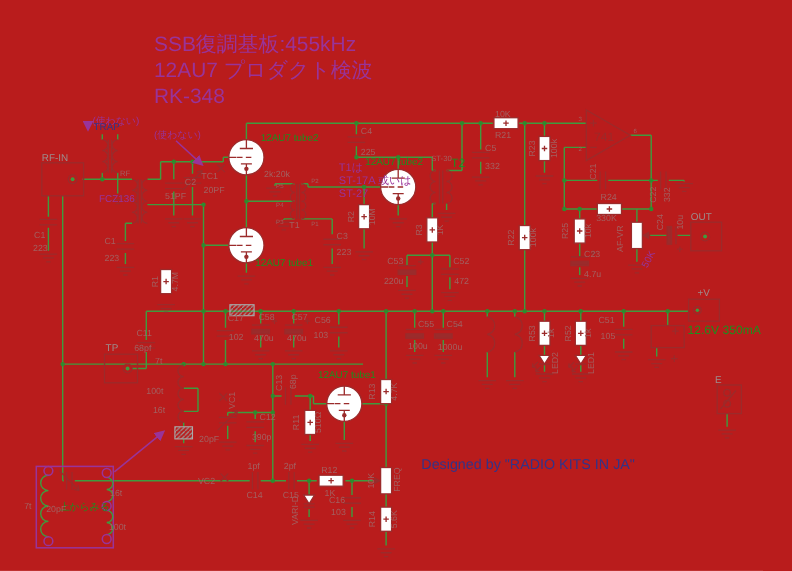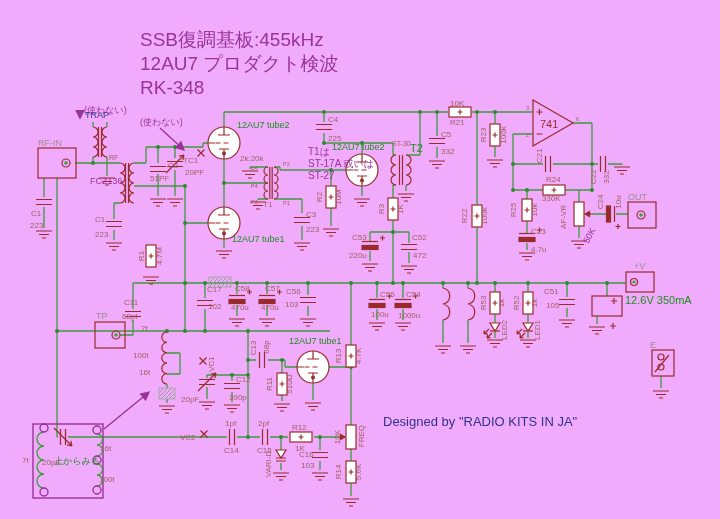--- a/index.html
+++ b/index.html
@@ -1,16 +1,16 @@
 <!DOCTYPE html>
 <html><head>
 <meta charset="utf-8">
 <style>
   html,body{margin:0;padding:0;background:#fff;}
-  .stage{position:relative;width:720px;height:519px;background:#f0abfc;overflow:hidden;}
+  .stage{position:relative;width:720px;height:519px;background:#b91c1c;overflow:hidden;}
   svg text{font-family:"Liberation Sans",sans-serif;fill:#A26060;}
   .t{font-size:19px;fill:#993399;}
   .pp{fill:#993399;font-size:9px;}
   .pp10{fill:#993399;font-size:10px;}
   .gn{fill:#1E8E1E;font-size:9px;}
   .gn11{fill:#1E8E1E;font-size:11px;}
   .gy{fill:#9D8D8D;font-size:9px;}
   .nv{fill:#333388;font-size:9px;}
   .nv13{fill:#333388;font-size:13px;}
   .lb{font-size:8px;}

